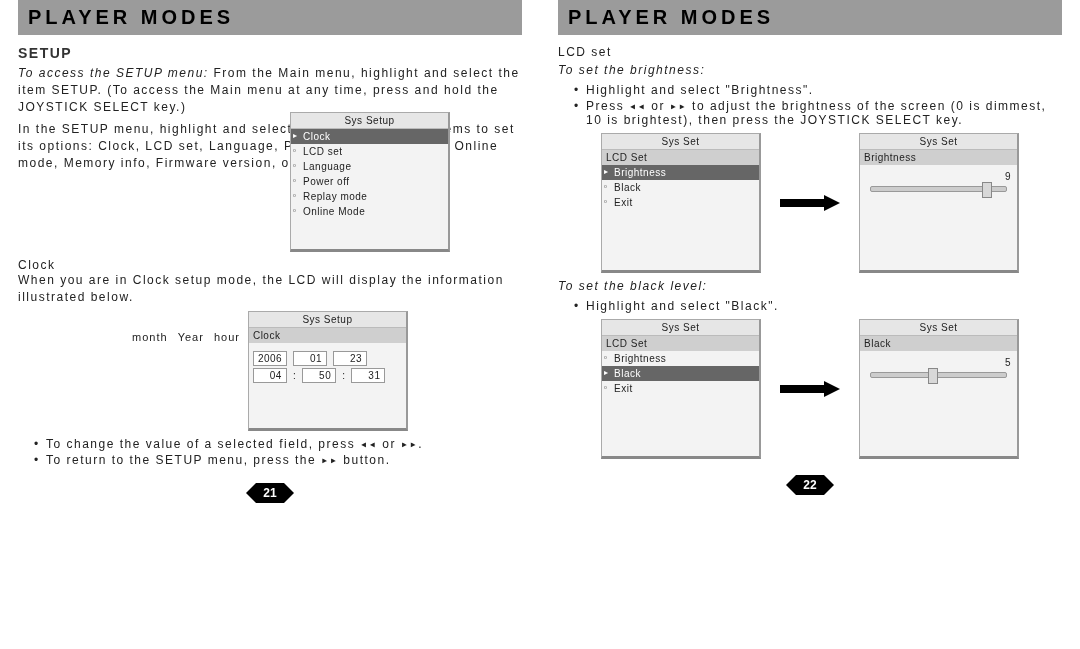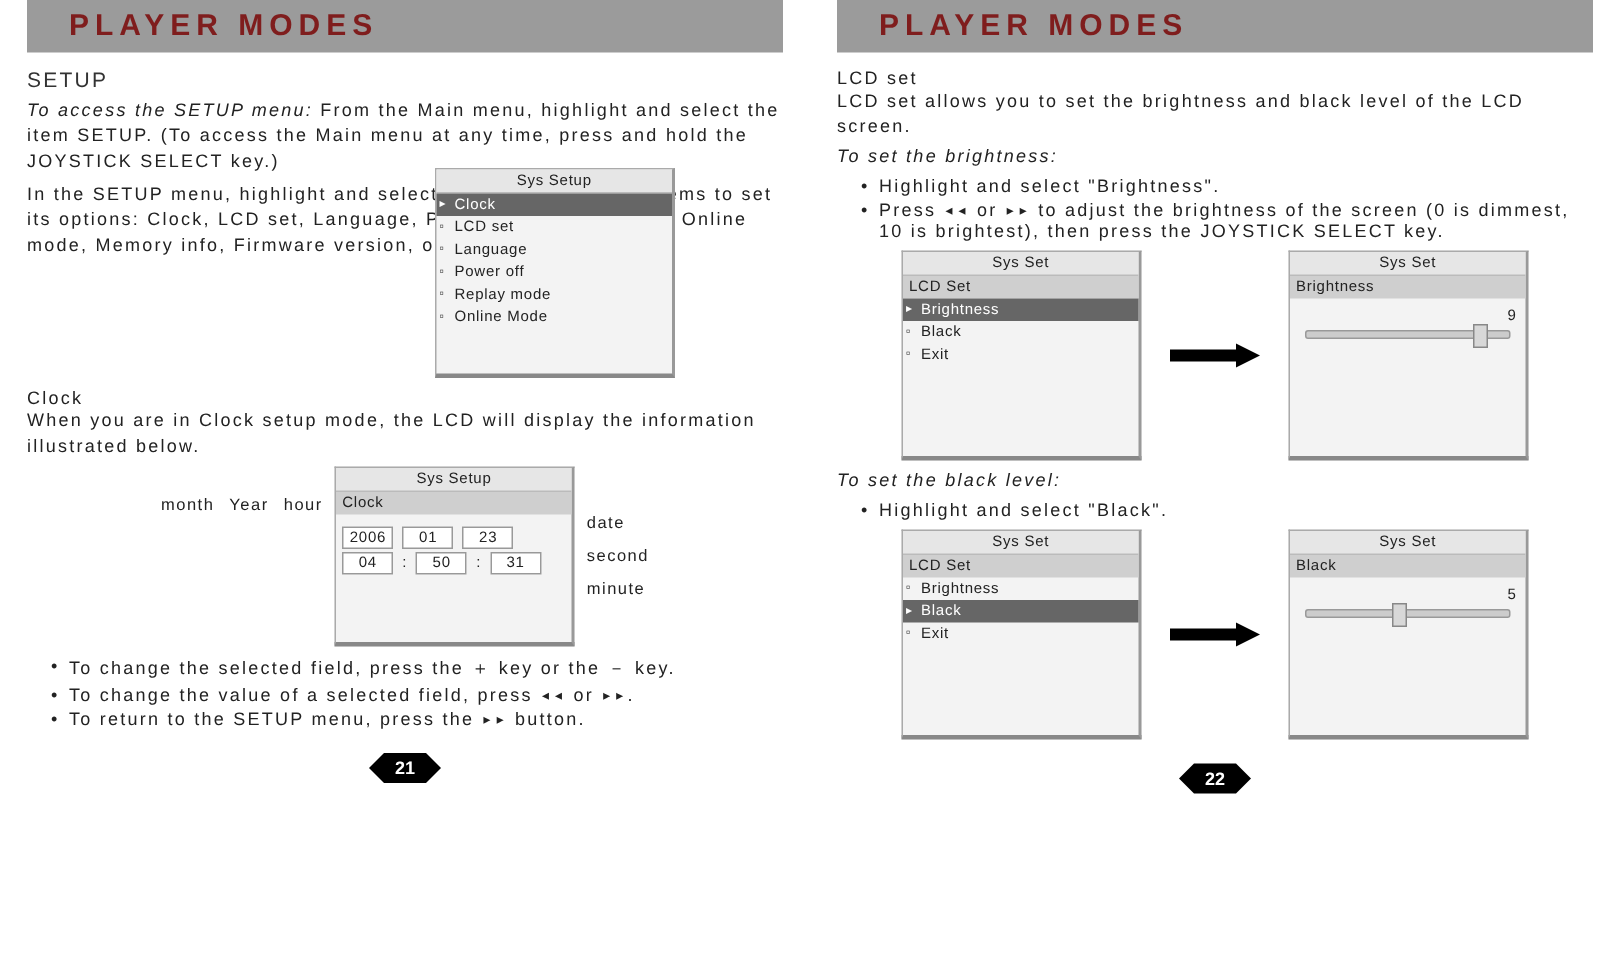--- a/index.html
+++ b/index.html
@@ -13,30 +13,30 @@
   }
   .container { display: flex; }
   .page {
     width: 540px;
     box-sizing: border-box;
     padding: 0 18px 18px 18px;
     position: relative;
   }
   .header-bar {
     background: #9b9b9b;
-    color: #7f1d1d;
+    color: #000000;
     font-size: 20px;
     font-weight: bold;
-    padding: 6px 28px;
+    padding: 6px 10px;
     letter-spacing: 4px;
   }
   .sect-heading {
     font-size: 14px;
     color: #333;
-    font-weight: normal;
+    font-weight: bold;
     margin: 10px 0 4px 0;
   }
   .body-text { line-height: 1.4; }
   .italic { font-style: italic; }
   .lcd-box {
     border-top: 1px solid #aaa;
     border-right: 2px solid #999;
     border-bottom: 3px solid #888;
     border-left: 1px solid #aaa;
     background: #f3f3f3;
@@ -109,21 +109,21 @@
   .big-arrow:before {
     content: ""; position: absolute; left:0; top:4px; width:44px; height:8px; background:#000;
   }
   .big-arrow:after {
     content:""; position:absolute; right:0; top:0; width:0; height:0;
     border-left:16px solid #000; border-top:8px solid transparent; border-bottom:8px solid transparent;
   }
   .row { display:flex; align-items:center; gap: 4px; }
   .clock-row { display:flex; align-items:center; gap:6px; margin:2px 0;}
   .cell {
-    border:1px solid #999; background:#fff; padding:1px 4px; min-width:24px; text-align:center;
+    border:1px solid #999; background:#fff; padding:1px 4px; min-width:24px; text-align:right;
     font-size:10px;
   }
   .bullets { padding-left: 16px; margin: 6px 0;}
   .bullets > div { position: relative; padding-left: 12px; margin: 2px 0;}
   .bullets > div:before { content:"•"; position:absolute; left:0; top:0;}
   .page-num {
     position: relative;
     margin: 16px auto 0 auto;
     width: 28px; height: 20px;
     background:#000; color:#fff;
@@ -192,47 +192,38 @@
           <div class="clock-row">
             <span class="cell">04</span>
             <span>:</span>
             <span class="cell">50</span>
             <span>:</span>
             <span class="cell">31</span>
           </div>
         </div>
       </div>
 
-      <div style="display:flex; flex-direction:column; align-items:flex-start; gap:10px; padding-top:32px;">
-        <span class="label-side">date</span>
-        <span class="label-side">second</span>
-        <span class="label-side">minute</span>
-      </div>
     </div>
 
     <div class="bullets">
       <div>
-        <span>To change the selected field, press the </span><span class="glyph">＋</span><span> key or the </span><span class="glyph">－</span><span> key.</span>
-      </div>
-      <div>
         <span>To change the value of a selected field, press </span><span class="glyph">◂◂</span><span> or </span><span class="glyph">▸▸</span><span>.</span>
       </div>
       <div>
         <span>To return to the SETUP menu, press the </span><span class="glyph">▸▸</span><span> button.</span>
       </div>
     </div>
 
     <div class="page-num">21</div>
   </div>
 
   <div class="page">
     <div class="header-bar">PLAYER MODES</div>
 
     <div style="margin-top:10px;">LCD set</div>
-    <div class="body-text">LCD set allows you to set the brightness and black level of the LCD screen.</div>
 
     <div class="italic" style="margin-top:4px;">To set the brightness:</div>
     <div class="bullets">
       <div>Highlight and select "Brightness".</div>
       <div>
         <span>Press </span><span class="glyph">◂◂</span><span> or </span><span class="glyph">▸▸</span><span> to adjust the brightness of the screen (0 is dimmest, 10 is brightest), then press the JOYSTICK SELECT key.</span>
       </div>
     </div>
 
     <div class="row" style="justify-content:center; margin-top:6px;">

